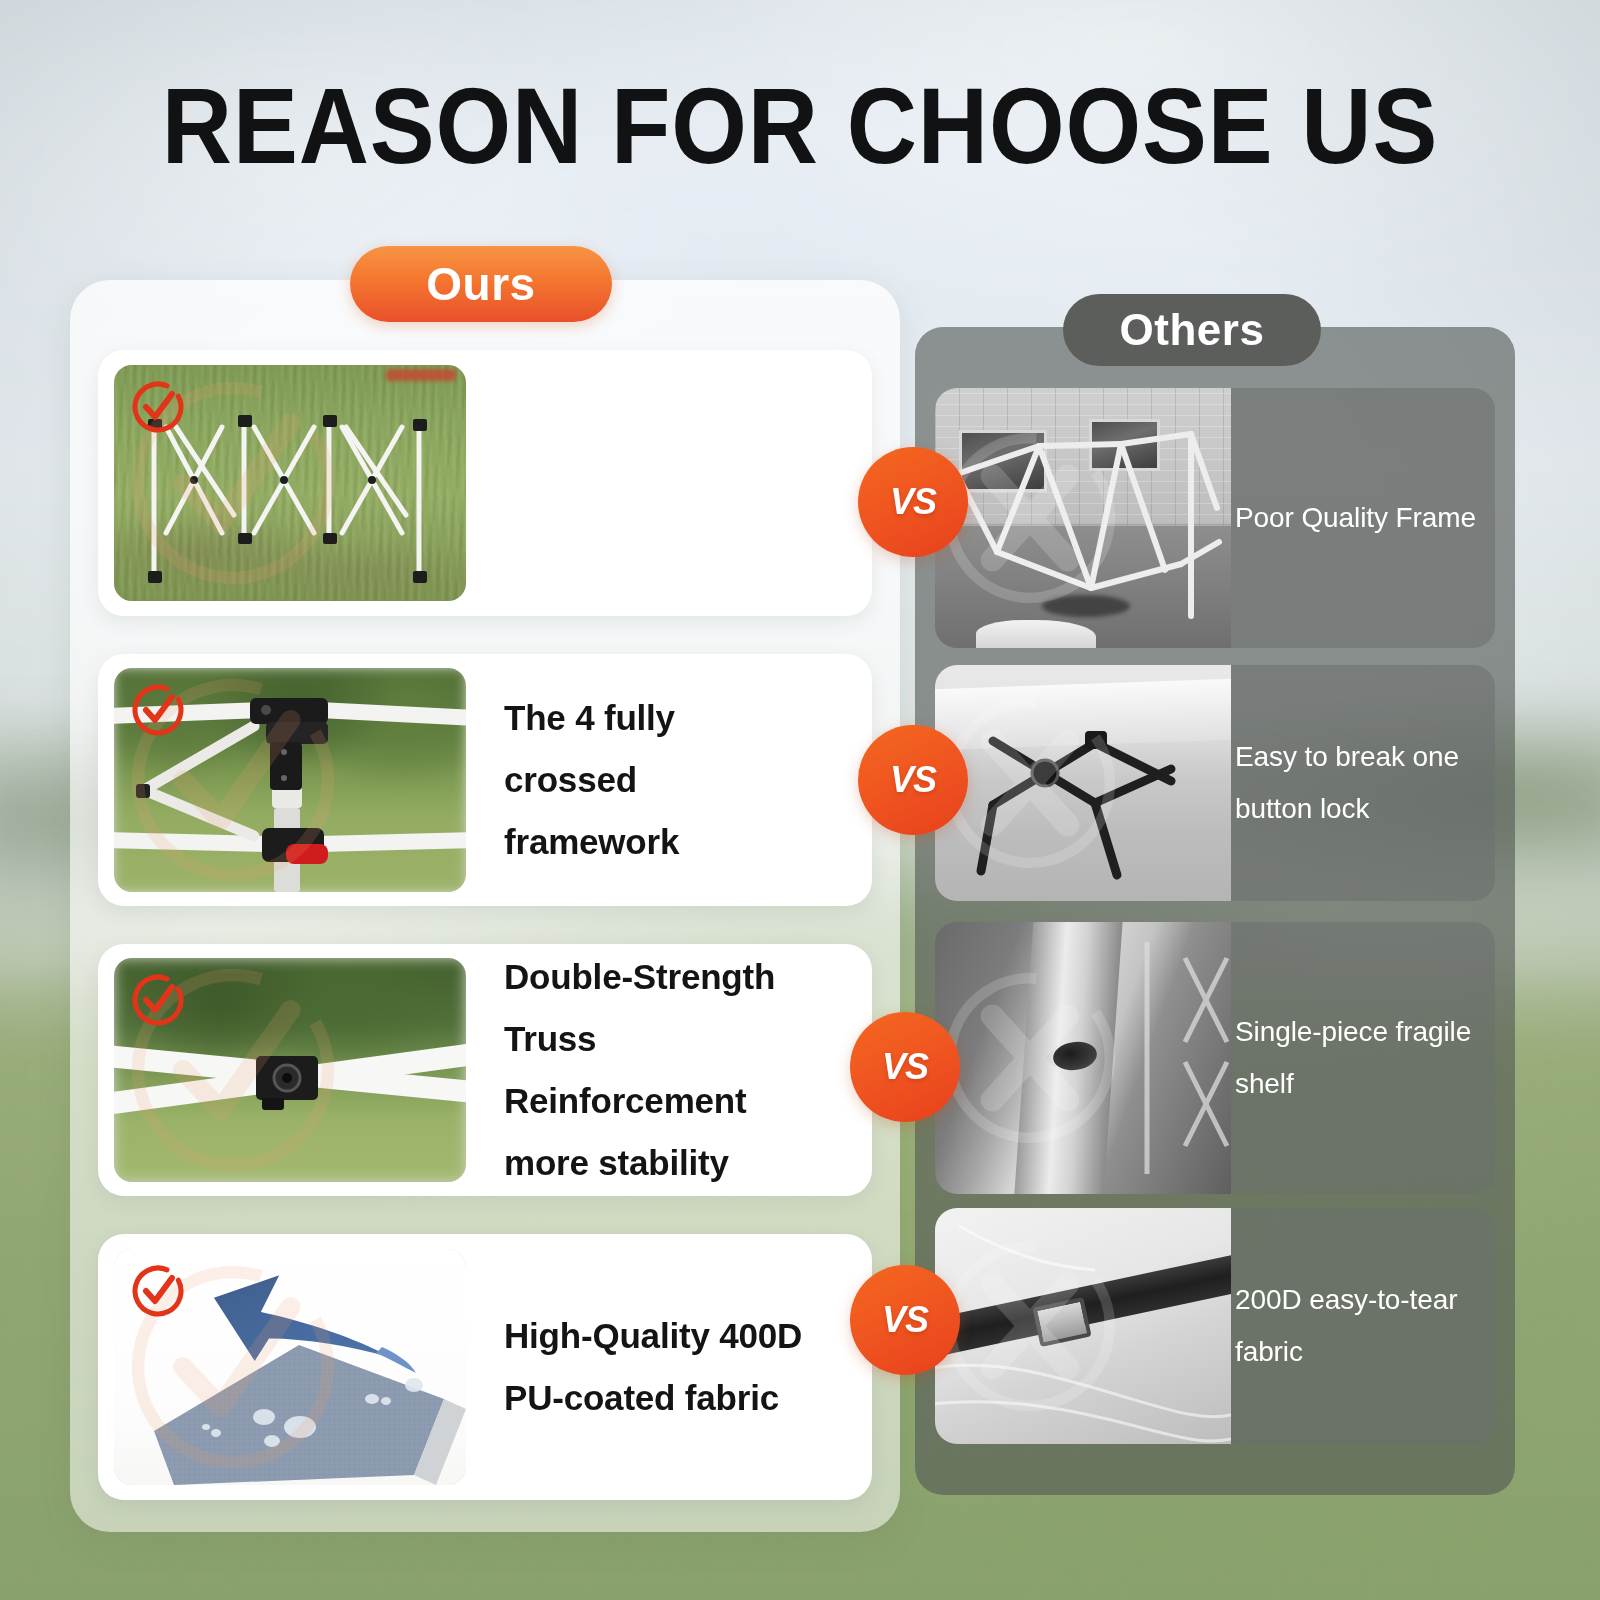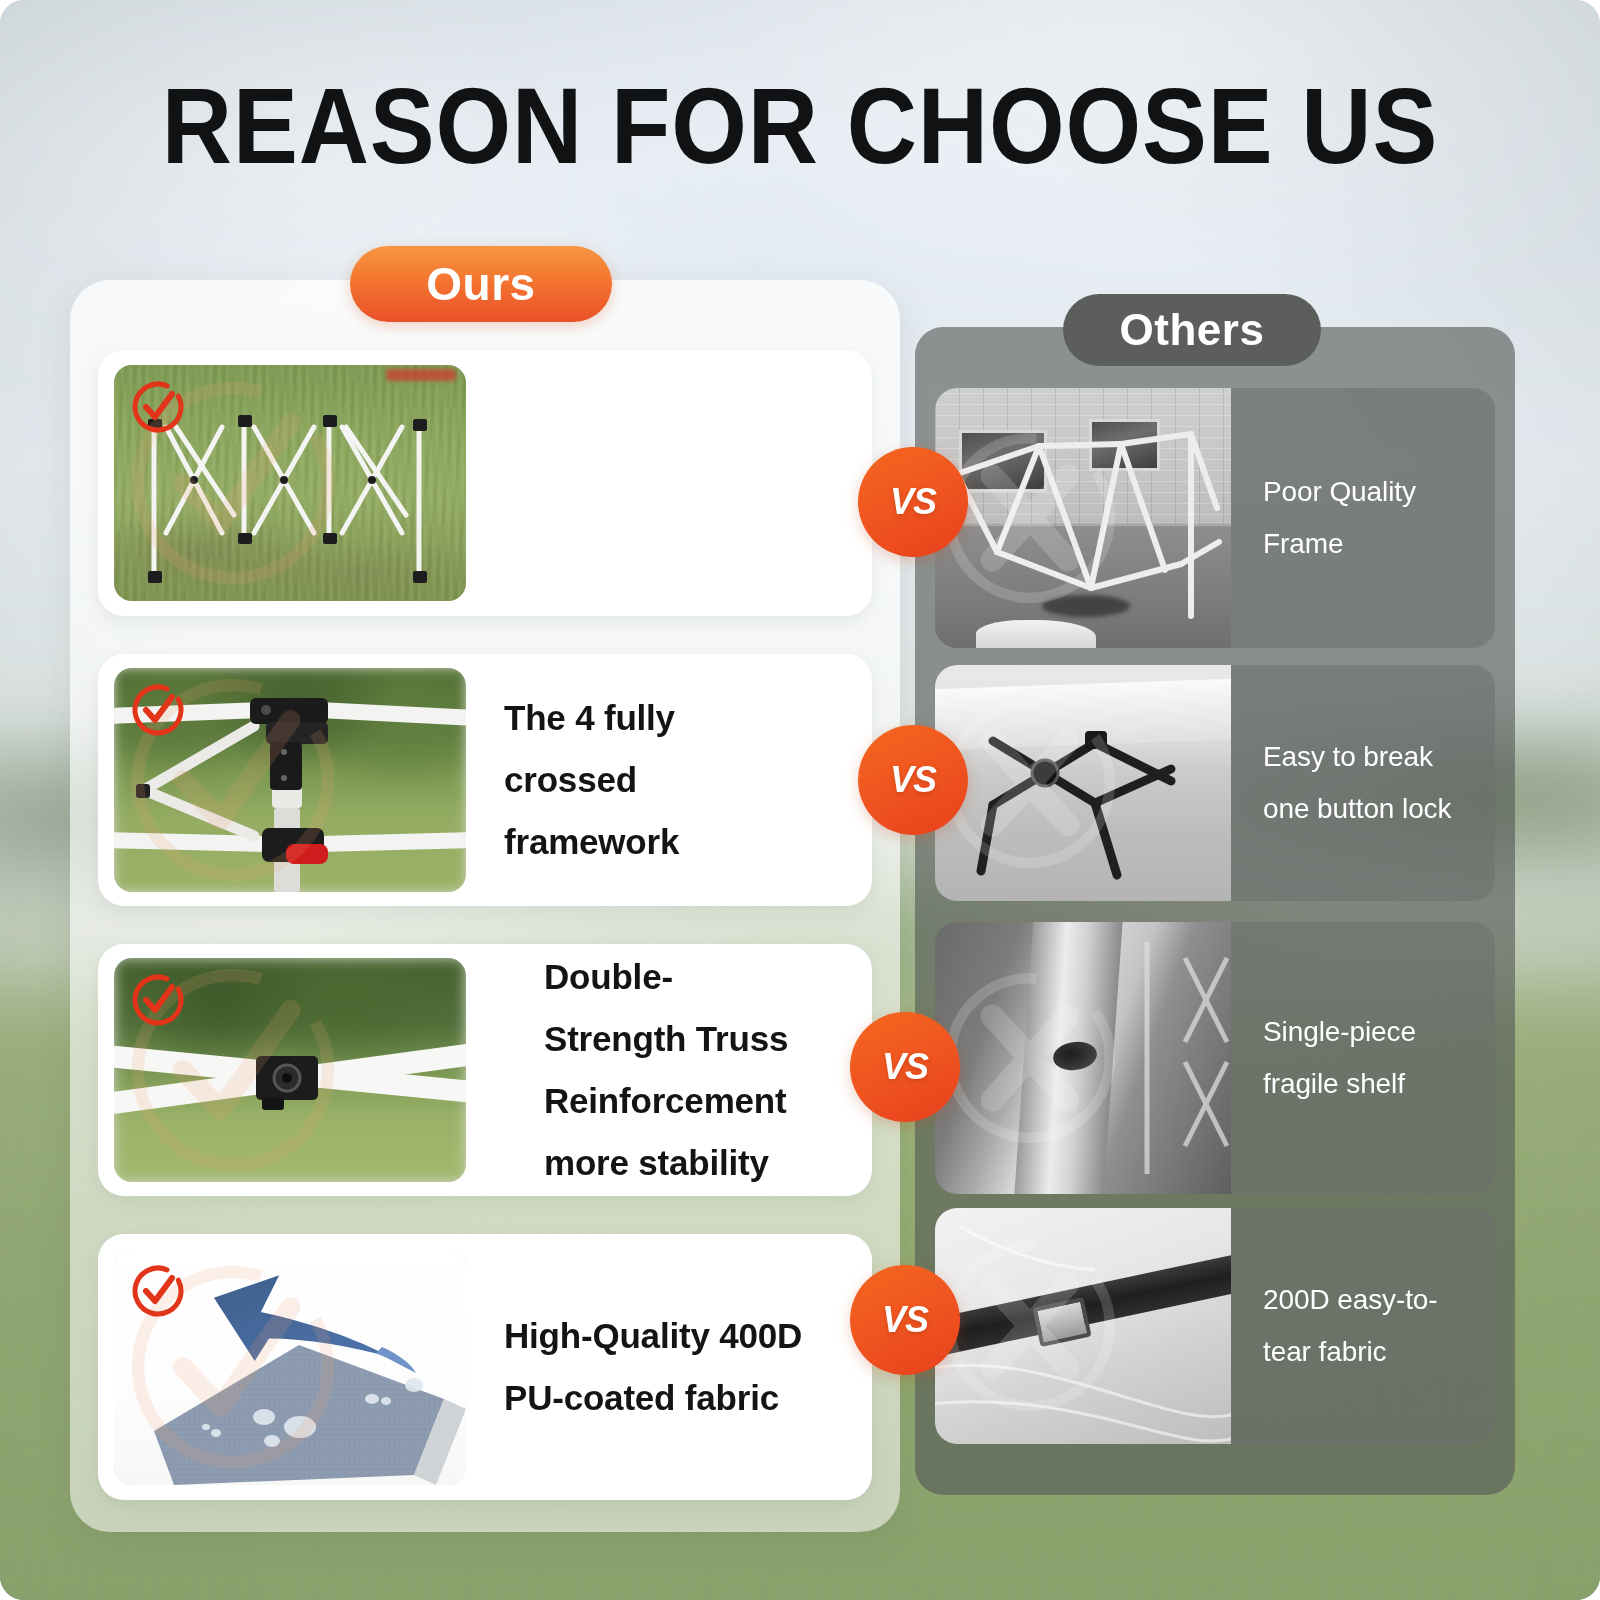--- a/index.html
+++ b/index.html
@@ -10,21 +10,20 @@
     overflow: hidden;
     font-family: "Liberation Sans", sans-serif;
   }
 
   #stage {
     position: relative;
     width: 1600px;
     height: 1600px;
     overflow: hidden;
     background: #cfd8e0;
-    border-radius: 24px;
   }
 
   
   .bg-layer { position: absolute; inset: -40px; }
 
   .bg-sky {
     background:
       radial-gradient(ellipse 900px 400px at 70% 5%, #f2f6fa 0%, rgba(235,241,247,0) 70%),
       radial-gradient(ellipse 700px 360px at 20% 12%, #eef3f8 0%, rgba(230,238,245,0) 72%),
       linear-gradient(180deg,
@@ -140,21 +139,21 @@
     width: 774px;
     border-radius: 26px;
     background: #fff;
     box-shadow: 0 6px 18px rgba(90,100,90,.10);
     display: flex;
     align-items: center;
     overflow: visible;
   }
   .ours-row.r1 { top: 350px;  height: 266px; }
   .ours-row.r2 { top: 654px;  height: 252px; }
-  .ours-row.r3 { top: 944px;  height: 252px; gap: 40px; }
+  .ours-row.r3 { top: 944px;  height: 252px; }
   .ours-row.r4 { top: 1234px; height: 266px; }
 
   .thumb {
     position: relative;
     flex: 0 0 auto;
     width: 352px;
     margin-left: 16px;
     border-radius: 18px;
     overflow: hidden;
     background: #cfd6c4;
@@ -239,21 +238,21 @@
     height: 100%;
     position: relative;
     overflow: hidden;
     filter: grayscale(1);
     background: #8d8d8d;
   }
 
   .others-text {
     flex: 1 1 auto;
     position: relative;
-    padding-left: 32px;
+    padding-left: 4px;
     padding-right: 12px;
     color: #fff;
     font-size: 28px;
     line-height: 52px;
     letter-spacing: -.1px;
     z-index: 3;
   }
 
   .x-watermark {
     position: absolute;

